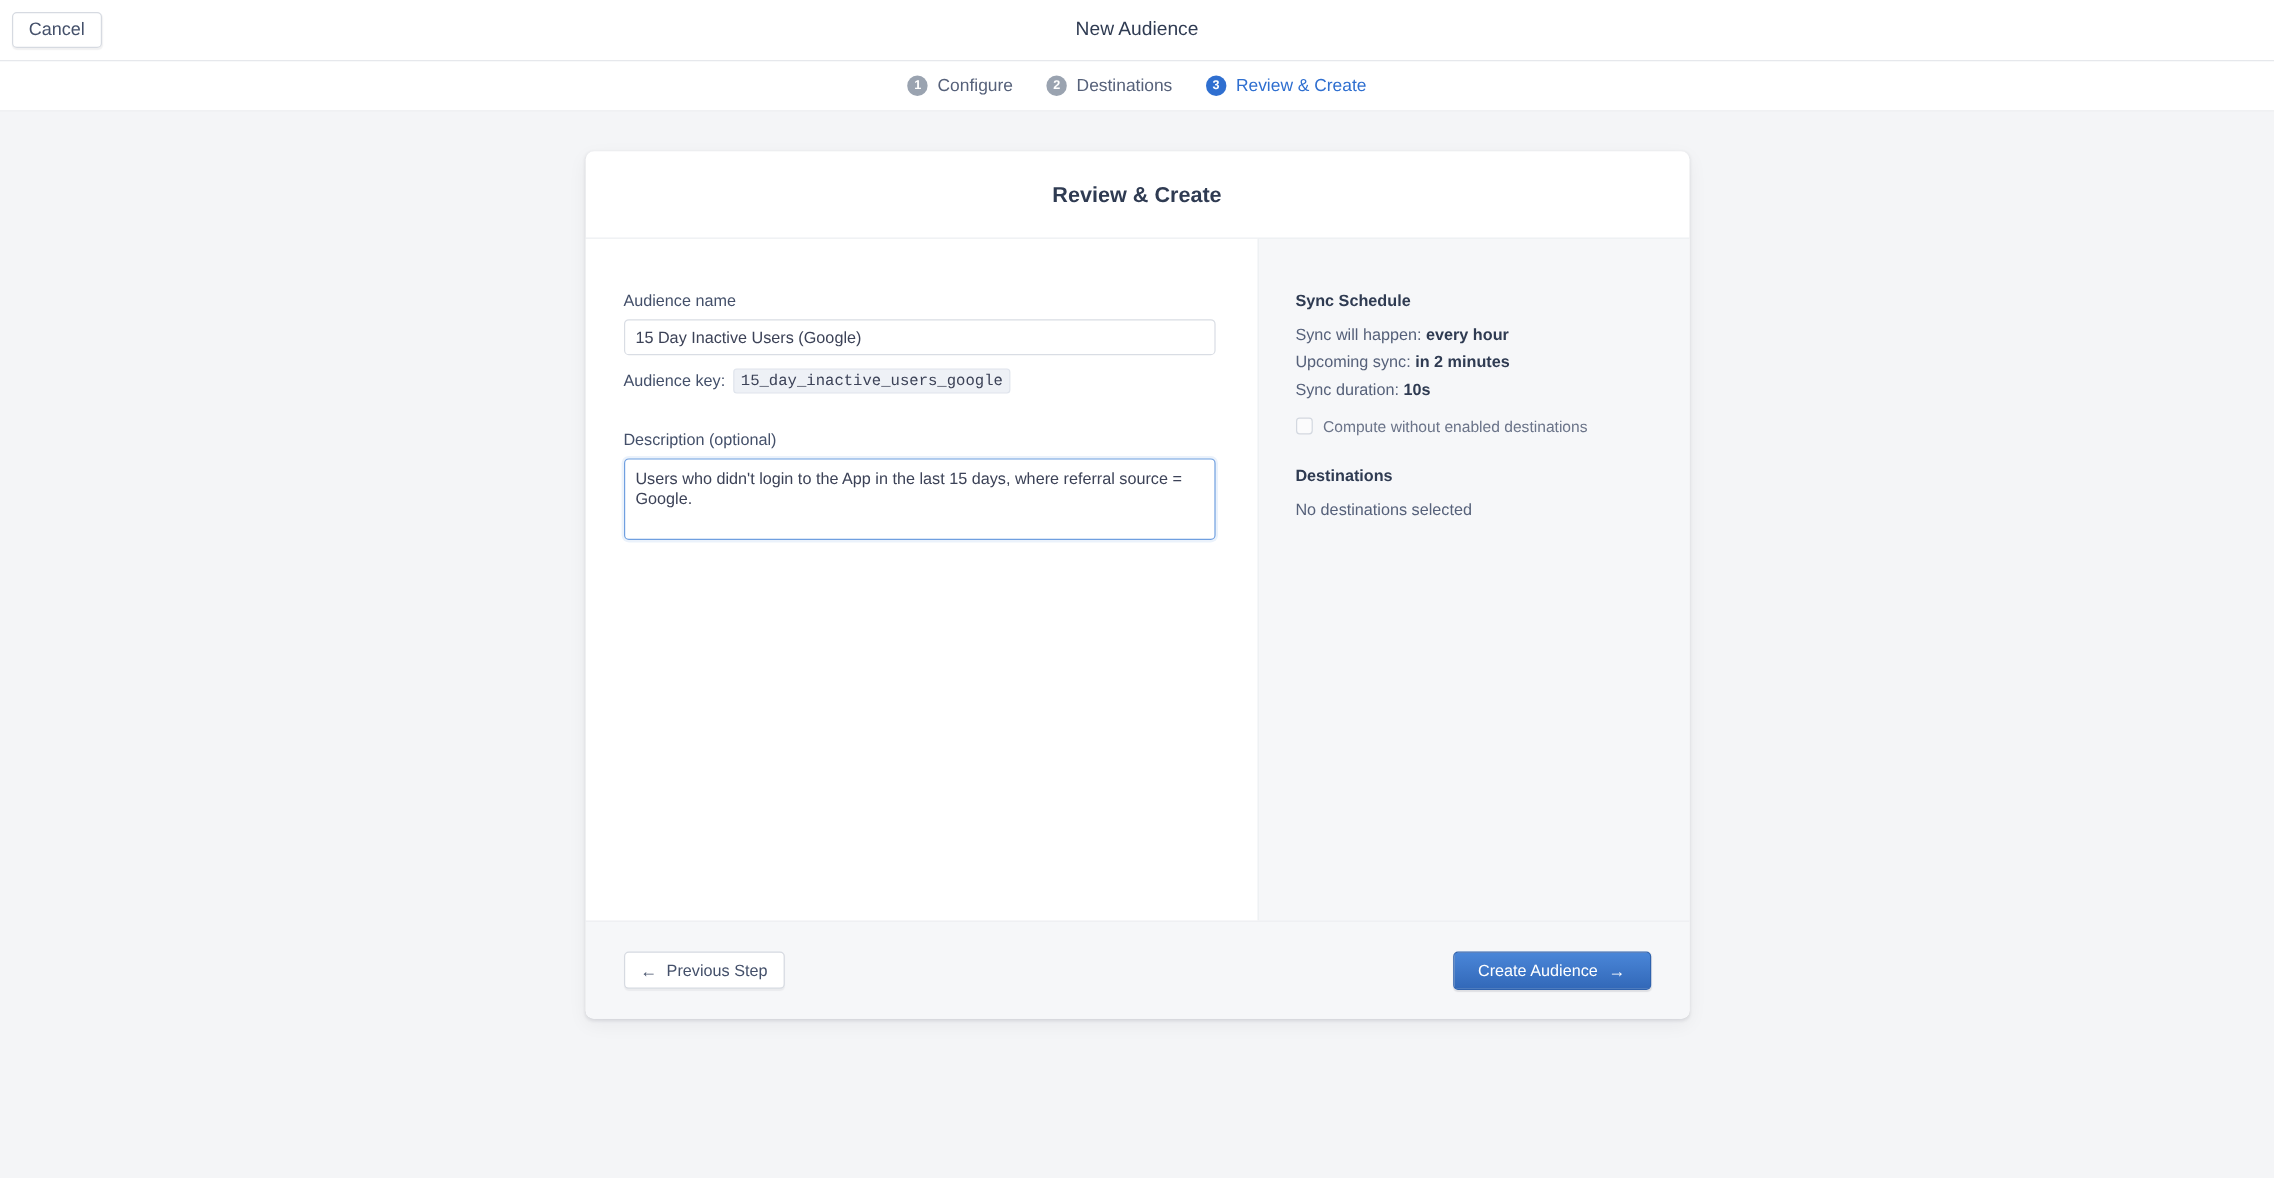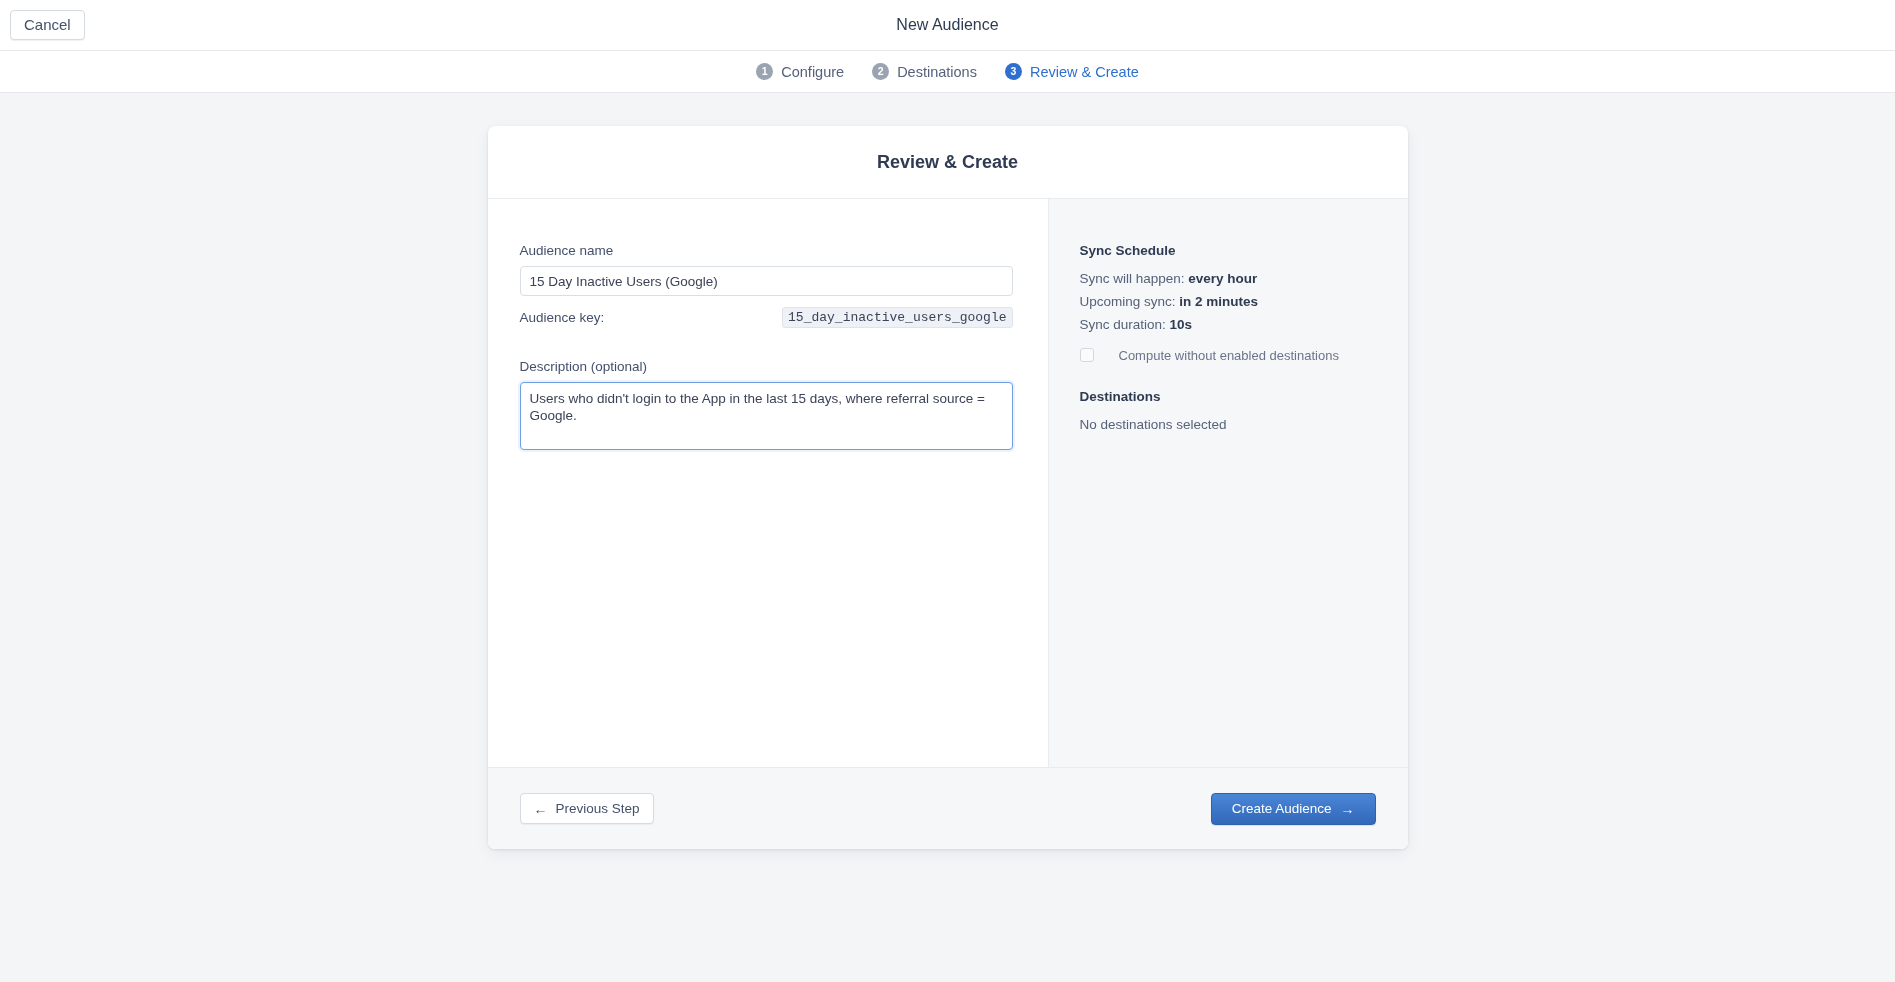--- a/index.html
+++ b/index.html
@@ -138,21 +138,20 @@
     color: #3c4257;
     outline: none;
   }
   .key-line {
     margin-top: 11px;
     font-size: 13.5px;
     color: #44506a;
     display: flex;
     align-items: center;
     gap: 7px;
-    justify-content: space-between;
   }
   .key-chip {
     font-family: "Liberation Mono", monospace;
     font-size: 13px;
     color: #3c4257;
     background: #eef1f6;
     border: 1px solid #dfe4ec;
     border-radius: 3px;
     padding: 1px 5px;
     line-height: 17px;
@@ -184,21 +183,21 @@
   .panel-row {
     font-size: 13.5px;
     color: #56617a;
     margin-bottom: 8px;
   }
   .panel-row b { color: #2f3b52; font-weight: 700; }
   .panel-group { margin-bottom: 30px; }
   .panel-group.tight { margin-bottom: 26px; }
   .chk-row {
     display: flex;
-    gap: 25px;
+    gap: 9px;
     margin-top: 16px;
   }
   .chk-box {
     width: 14px; height: 14px;
     border: 1px solid #d3d8e0;
     border-radius: 3px;
     background: #fbfbfc;
     flex: none;
   }
   .chk-label { font-size: 13px; color: #6b7race; color: #6b7489; }

